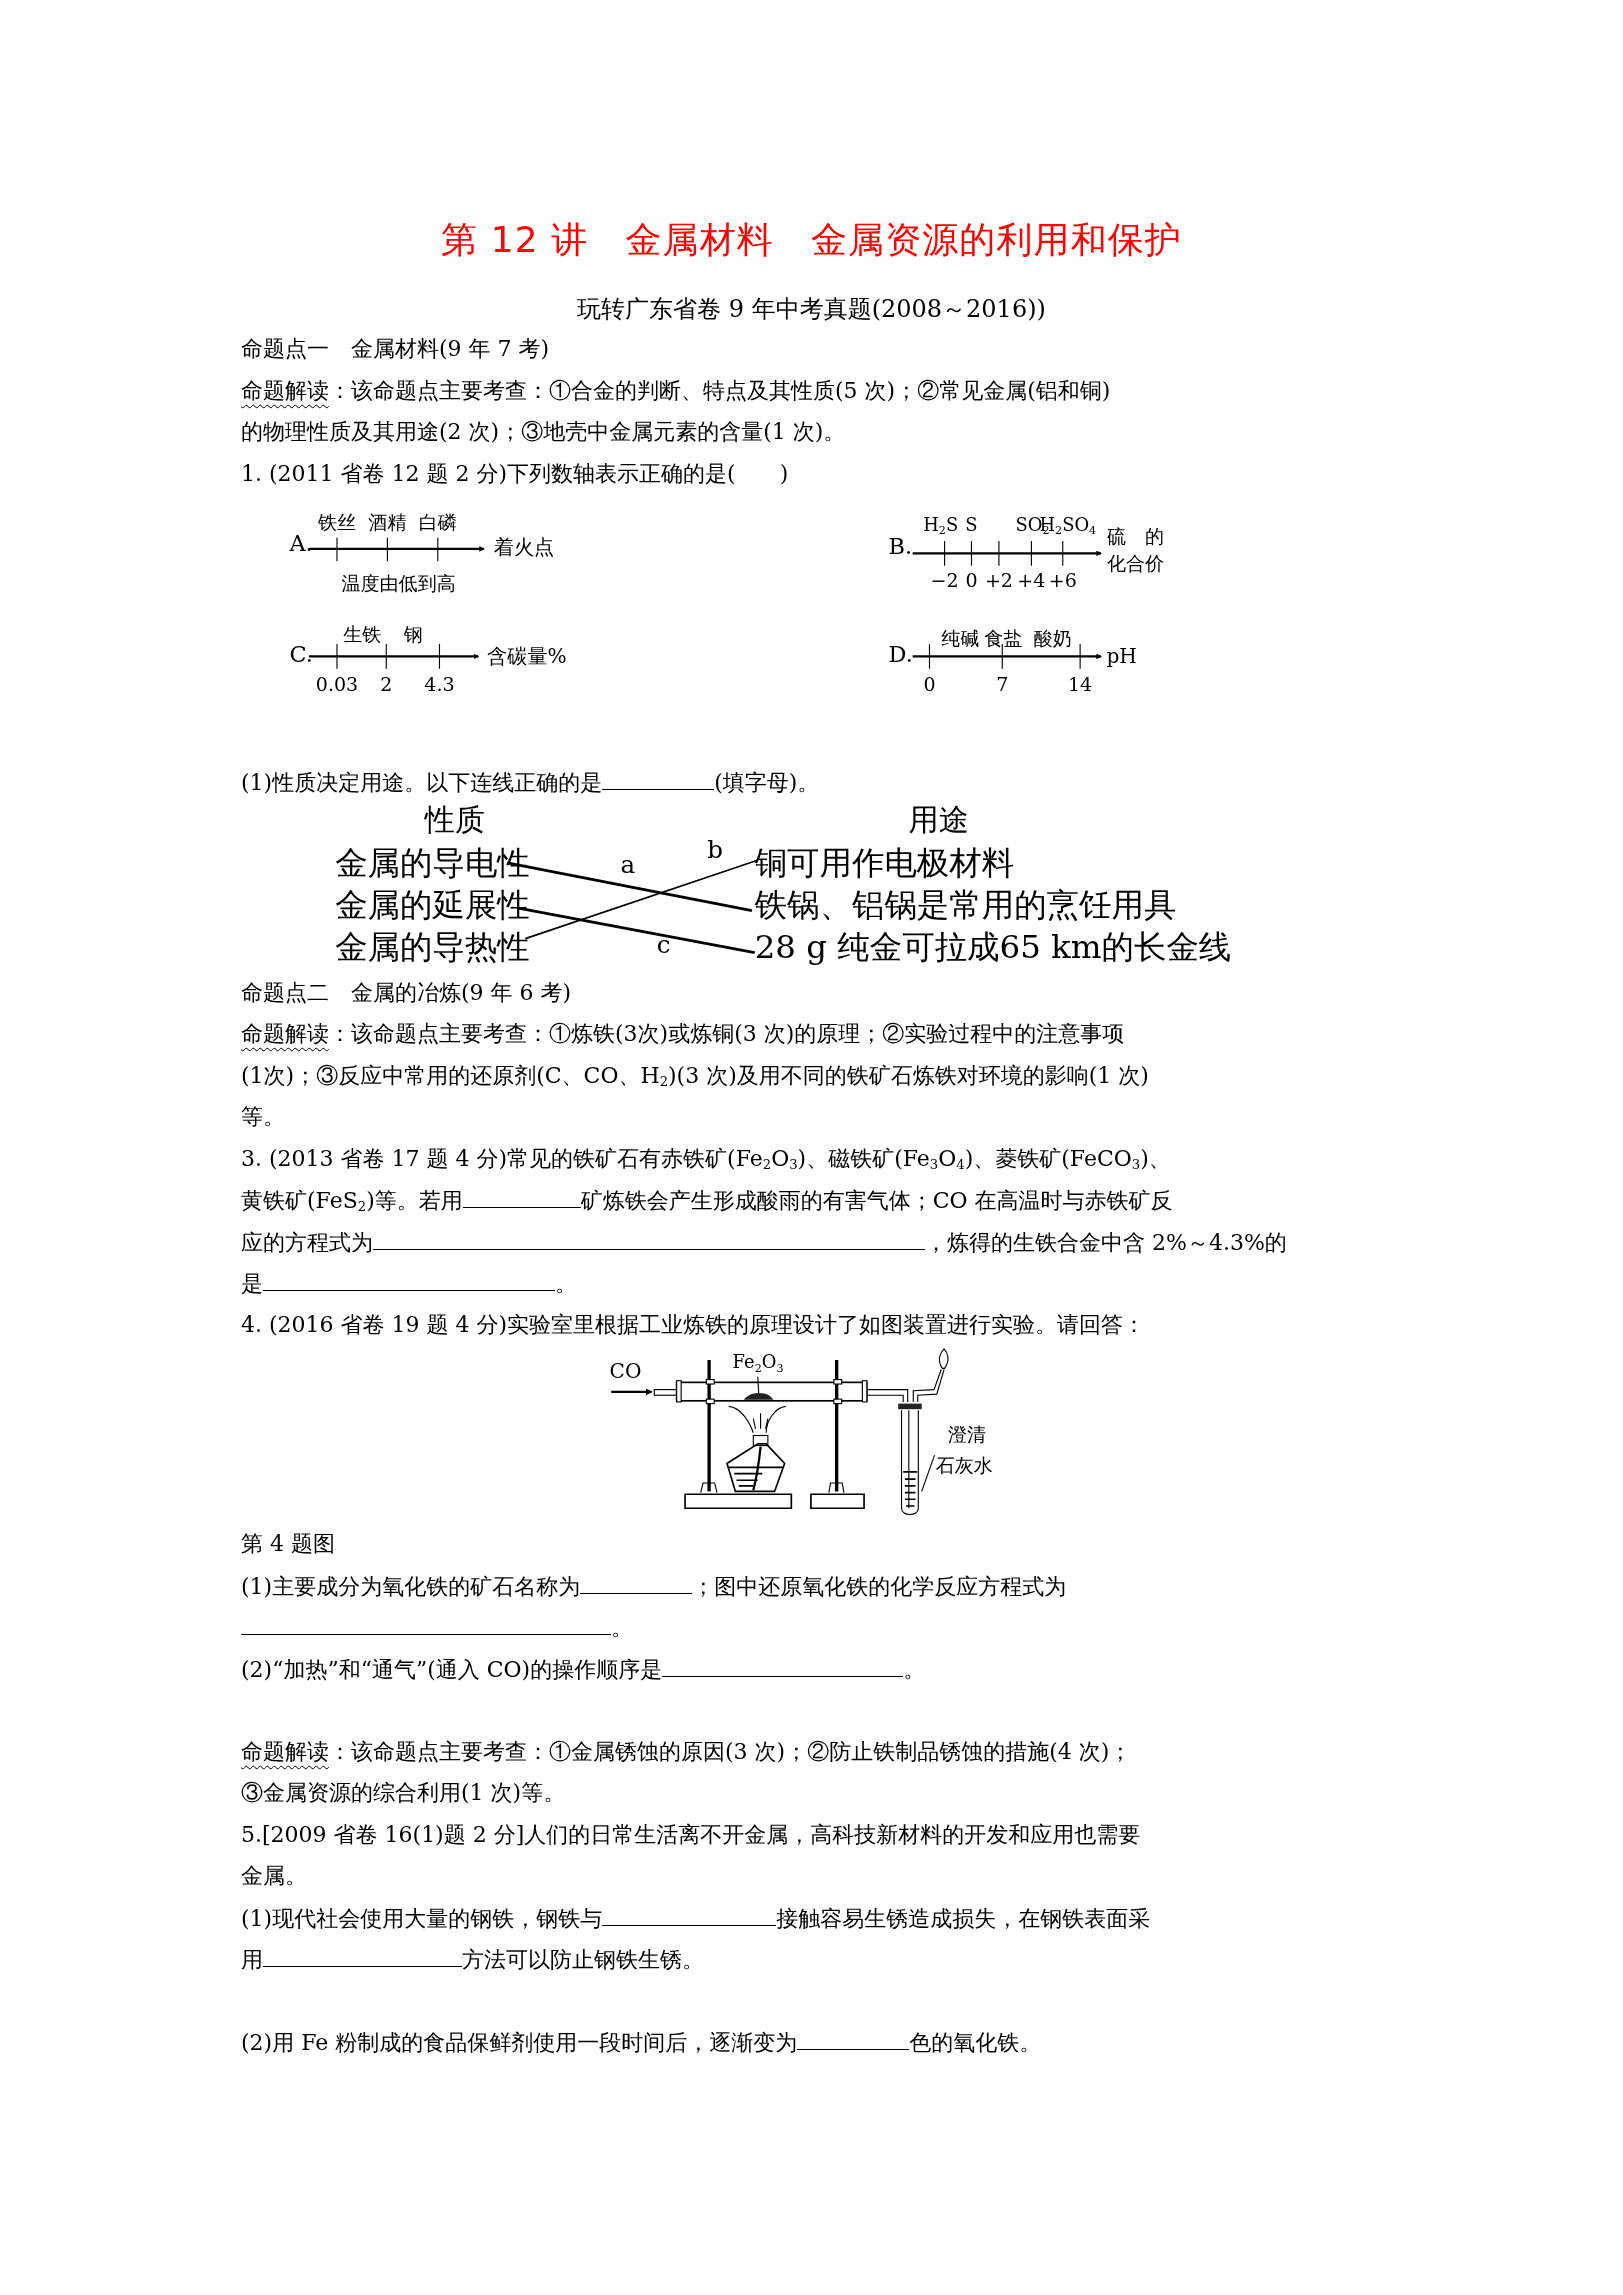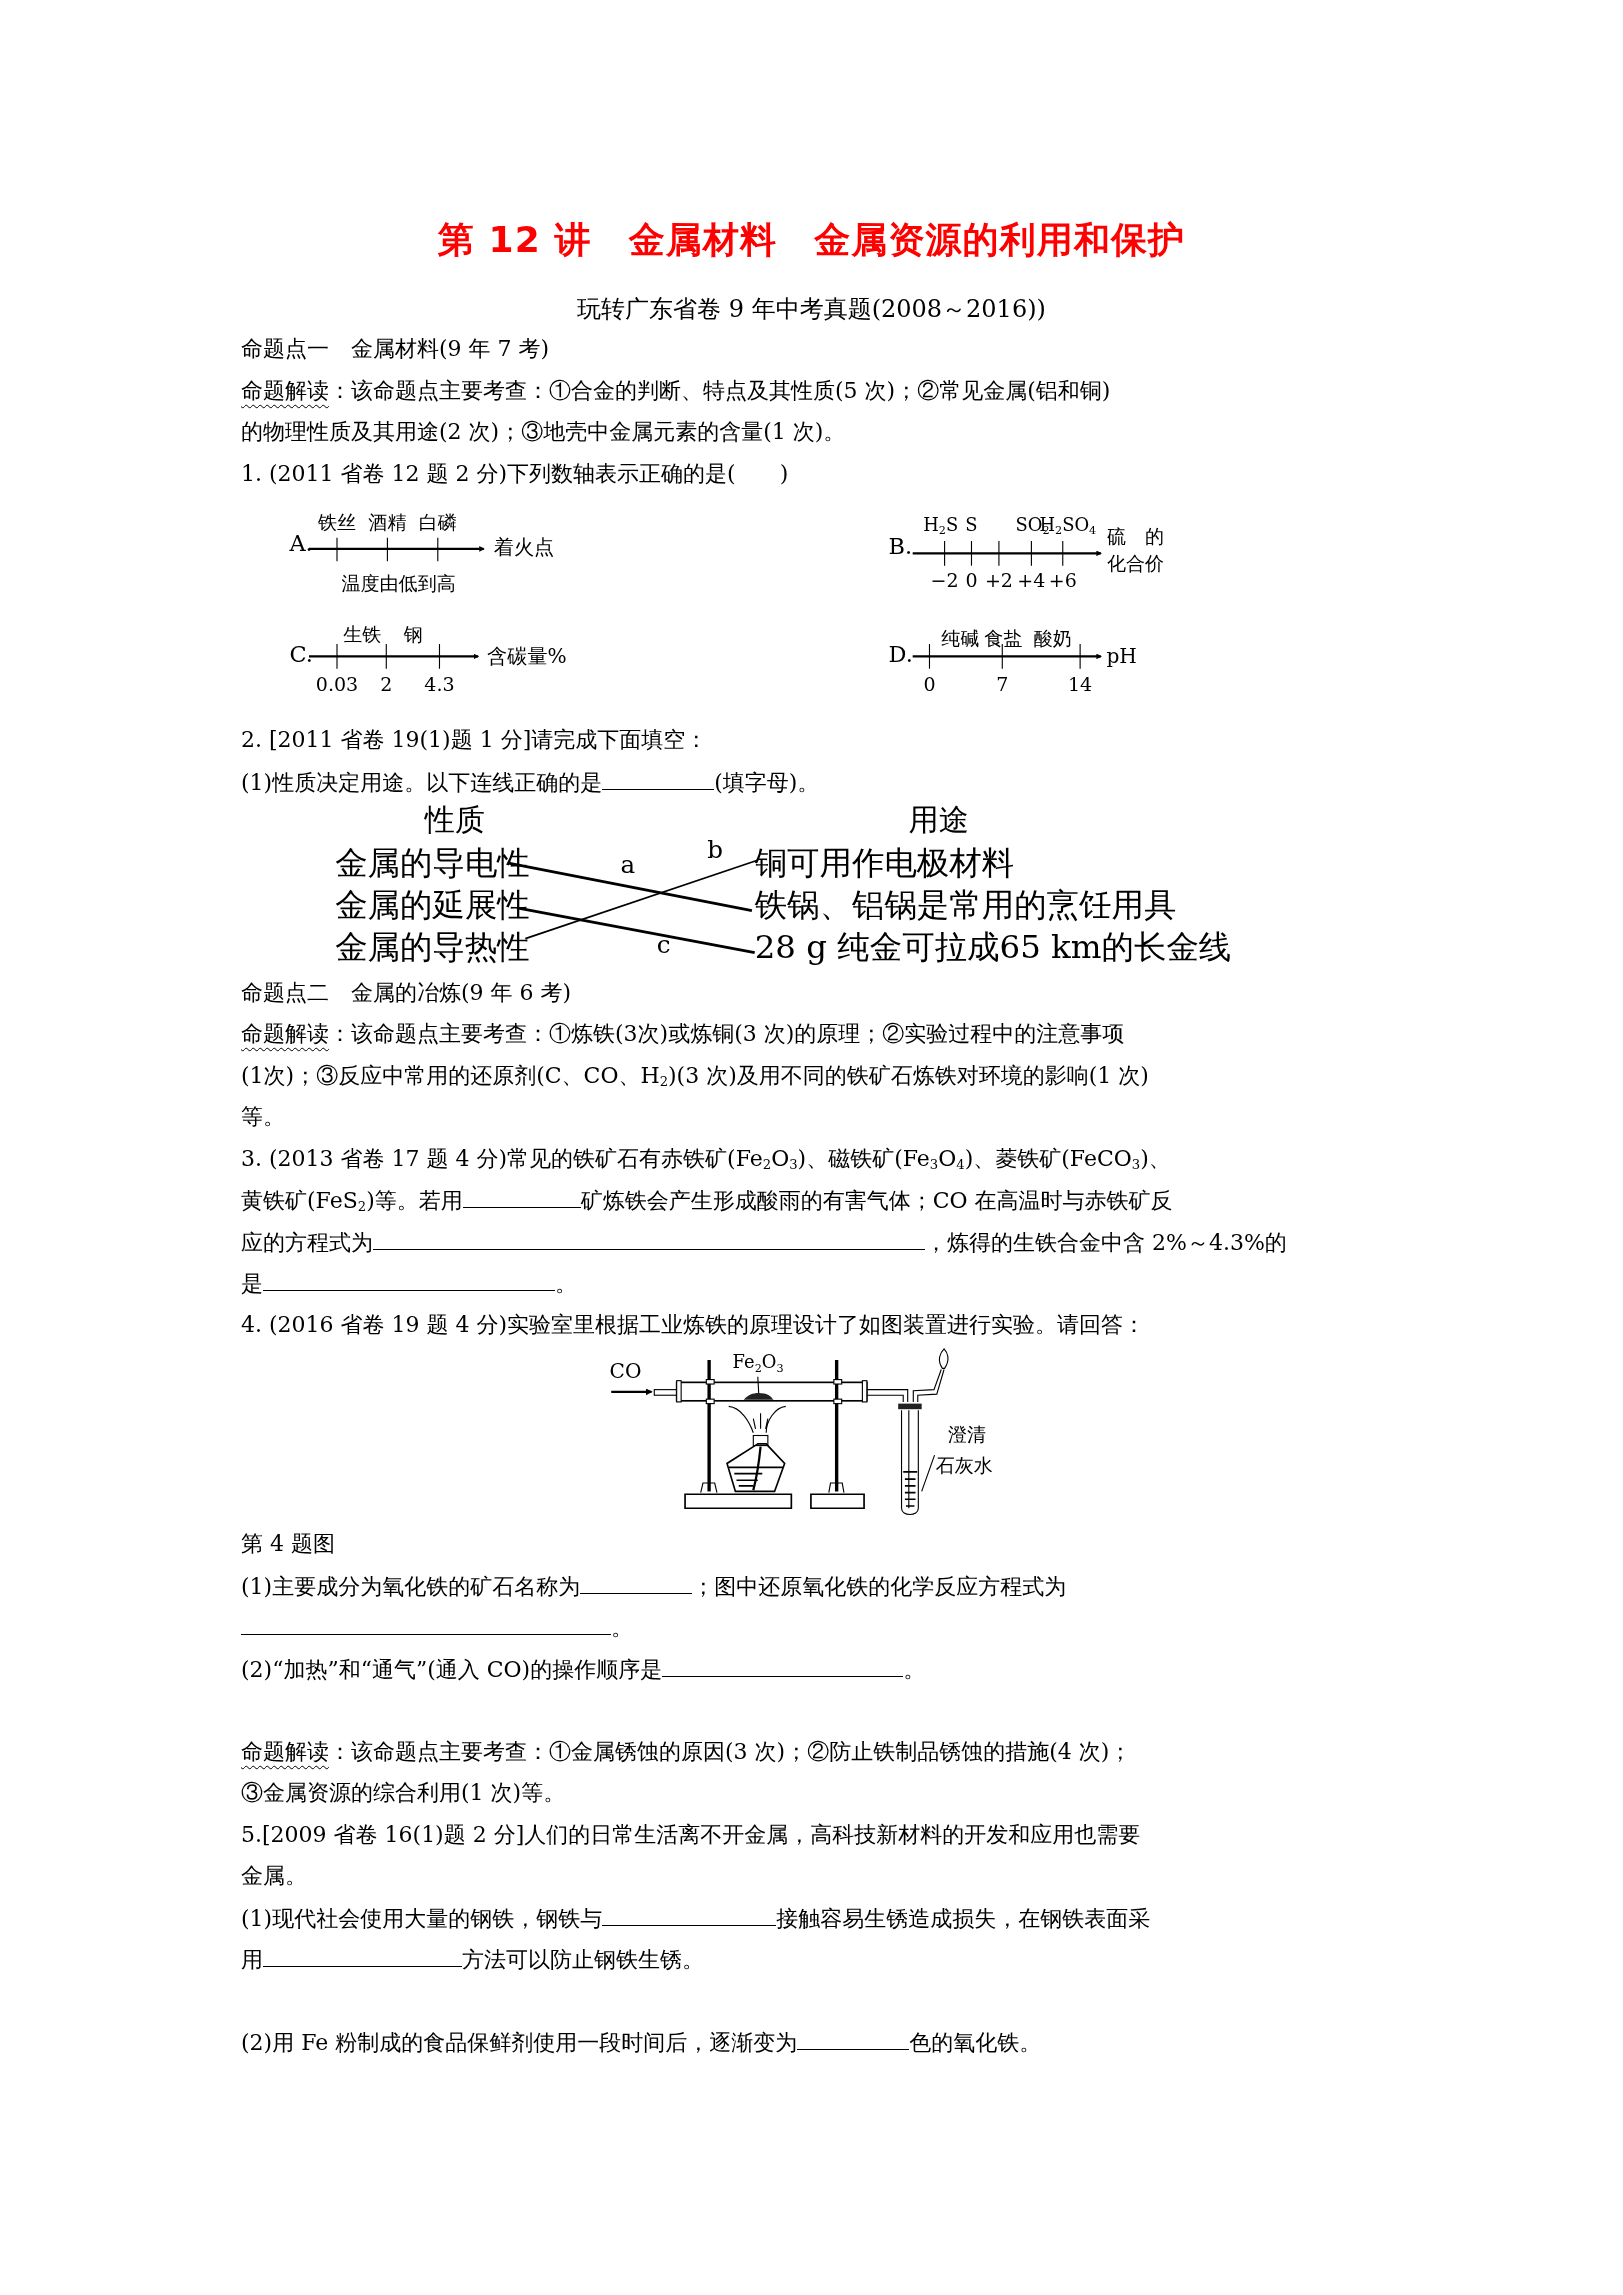--- a/index.html
+++ b/index.html
@@ -1,20 +1,20 @@
 <!DOCTYPE html>
 <html style="font-size:9px"><head>
 <meta charset="utf-8">
 <style>
   html, body { margin:0; padding:0; background:#ffffff; }
   body { width:1623px; height:2295px; position:relative; overflow:hidden;
          font-family:"DejaVu Serif","Liberation Serif",serif; color:#000; }
   .page { position:absolute; left:0; top:0; width:1623px; height:2295px; }
   .title { position:absolute; left:0; width:1623px; top:216px; text-align:center;
-           font-size:36px; font-weight:bold; color:#ff0000; letter-spacing:1.1px;
+           font-size:36px; font-weight:normal; color:#ff0000; letter-spacing:1.1px;
            font-family:"DejaVu Sans","Liberation Sans",sans-serif; }
   .subtitle { position:absolute; left:0; width:1623px; top:293px; text-align:center; font-size:24px; }
   .line { position:absolute; left:241px; width:1138px; font-size:22px; line-height:34px; white-space:nowrap; }
   .wavy { text-decoration: underline wavy #000; text-decoration-thickness:1.1px; text-underline-offset:5.6px; }
   .blank { display:inline-block; border-bottom:1.1px solid #000; height:23.6px; vertical-align:baseline; }
   sub { font-size:60%; vertical-align:-0.25em; line-height:0; }
   svg text { font-family:"DejaVu Serif","Liberation Serif",serif; }
   .fig { position:absolute; }
 </style>
 </head>
@@ -95,21 +95,20 @@
       <text x="133" y="270" font-size="34" text-anchor="middle">纯碱</text>
       <text x="210" y="270" font-size="34" text-anchor="middle">食盐</text>
       <text x="298" y="270" font-size="34" text-anchor="middle">酸奶</text>
       <text x="78" y="352" font-size="34" text-anchor="middle">0</text>
       <text x="208" y="352" font-size="34" text-anchor="middle">7</text>
       <text x="347" y="352" font-size="34" text-anchor="middle">14</text>
       <text x="394" y="302" font-size="36">pH</text>
     </g>
   </svg>
 
-  <div class="line" style="top:723px">2. [2011 省卷 19(1)题 1 分]请完成下面填空：</div>
   <div class="line" style="top:765px"><span>(1)性质决定用途。以下连线正确的是</span><span class="blank" style="width:112px"></span><span>(填字母)。</span></div>
 
   <svg class="fig" style="left:314px;top:796px" width="1010" height="179" viewBox="0 0 1800 320">
     <text x="195" y="60" font-size="54">性质</text>
     <text x="1060" y="60" font-size="54">用途</text>
     <text x="35" y="140" font-size="58">金属的导电性</text>
     <text x="35" y="215" font-size="58">金属的延展性</text>
     <text x="35" y="290" font-size="58">金属的导热性</text>
     <text x="785" y="140" font-size="58">铜可用作电极材料</text>
     <text x="785" y="215" font-size="58">铁锅、铝锅是常用的烹饪用具</text>

